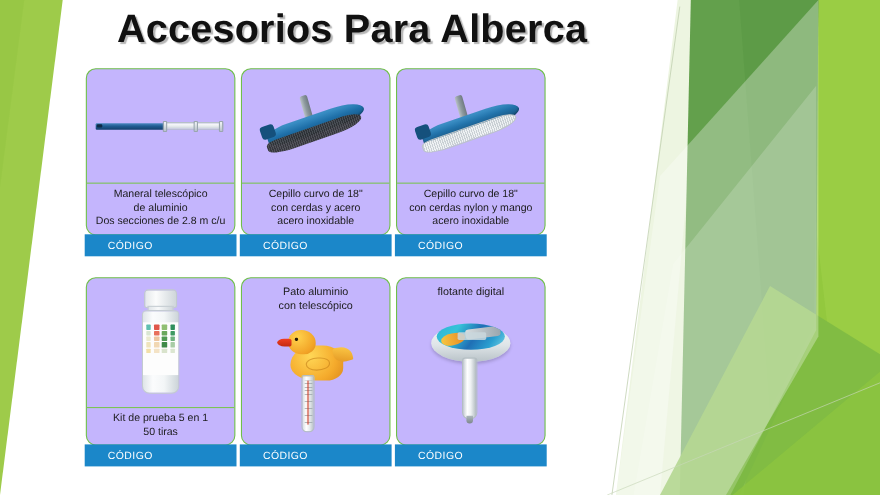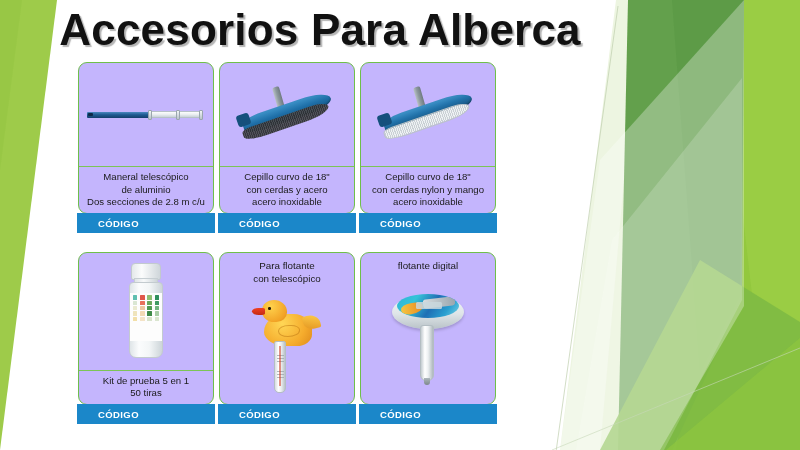--- a/index.html
+++ b/index.html
@@ -14,21 +14,21 @@
 
   
   .bg-layer { position:absolute; inset:0; width:800px; height:450px; pointer-events:none; }
 
   
   .title-wrap{
     position:absolute; left:0; top:6px; width:640px; text-align:center;
   }
   .title{
     display:inline-block;
-    font-size:44px; font-weight:bold; color:#111111;
+    font-size:36px; font-weight:bold; color:#111111;
     letter-spacing:.2px; line-height:1.1;
     text-shadow: 2px 2px 1px rgba(120,120,120,.55);
   }
 
   
   .grid{ position:absolute; left:78px; top:62px; width:420px; }
   .row{ display:flex; gap:5px; }
   .row + .row { margin-top:8px; }
 
   .card{
@@ -56,21 +56,21 @@
     text-align:center; padding:4px 3px 4px;
   }
   .caption.top-cap{
     border-top:none; border-bottom:none;
     padding:7px 3px 2px; font-size:9.8px;
   }
   .codigo{
     position:absolute; left:-2px; right:-2px; bottom:-20px;
     height:20px; background:#1b87c9;
     display:flex; align-items:center;
-    color:#ffffff; font-size:9.5px; font-weight:bold;
+    color:#ffffff; font-size:9.5px; font-weight:normal;
     letter-spacing:.4px; padding-left:21px;
   }
 
   
 
   
   .pole{ position:relative; width:118px; height:12px; }
   .pole .seg-dark{
     position:absolute; left:0; top:3px; width:64px; height:6px;
     background:linear-gradient(180deg,#4b89c0 0%,#1f5b92 45%,#133f6b 100%);
@@ -382,21 +382,21 @@
           <div>Kit de prueba 5 en 1</div>
           <div>50 tiras</div>
         </div>
         <div class="codigo">
           <span>CÓDIGO</span>
         </div>
       </div>
 
       <div class="card bot">
         <div class="caption top-cap">
-          <div>Para flotante</div>
+          <div>Pato aluminio</div>
           <div>con telescópico</div>
         </div>
         <div class="media">
           <div class="duck">
             <div class="body"></div>
             <div class="tail"></div>
             <div class="head"></div>
             <div class="beak"></div>
             <div class="eye"></div>
             <div class="wing"></div>

